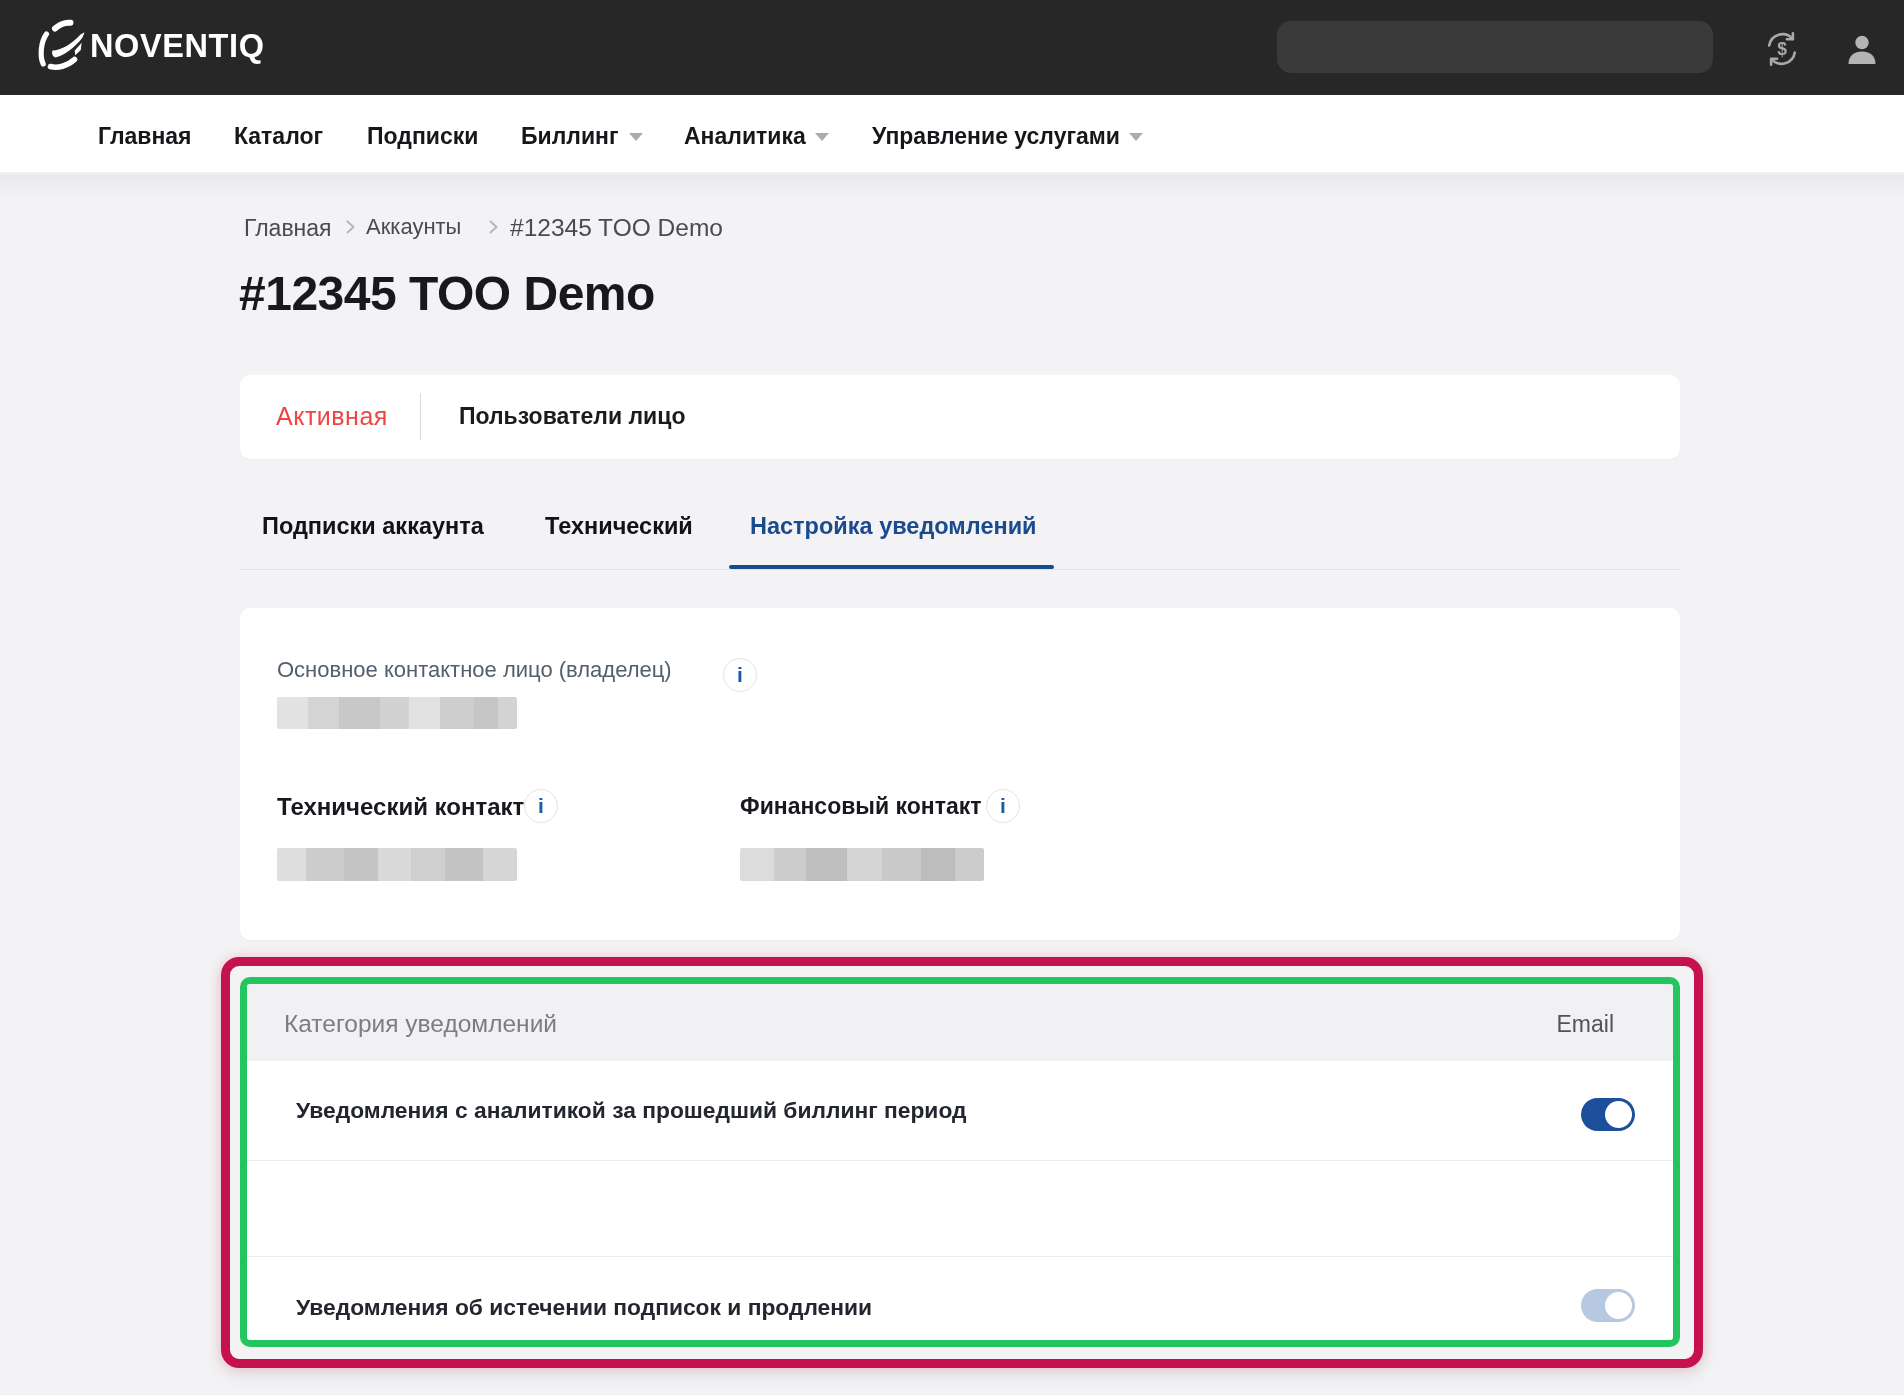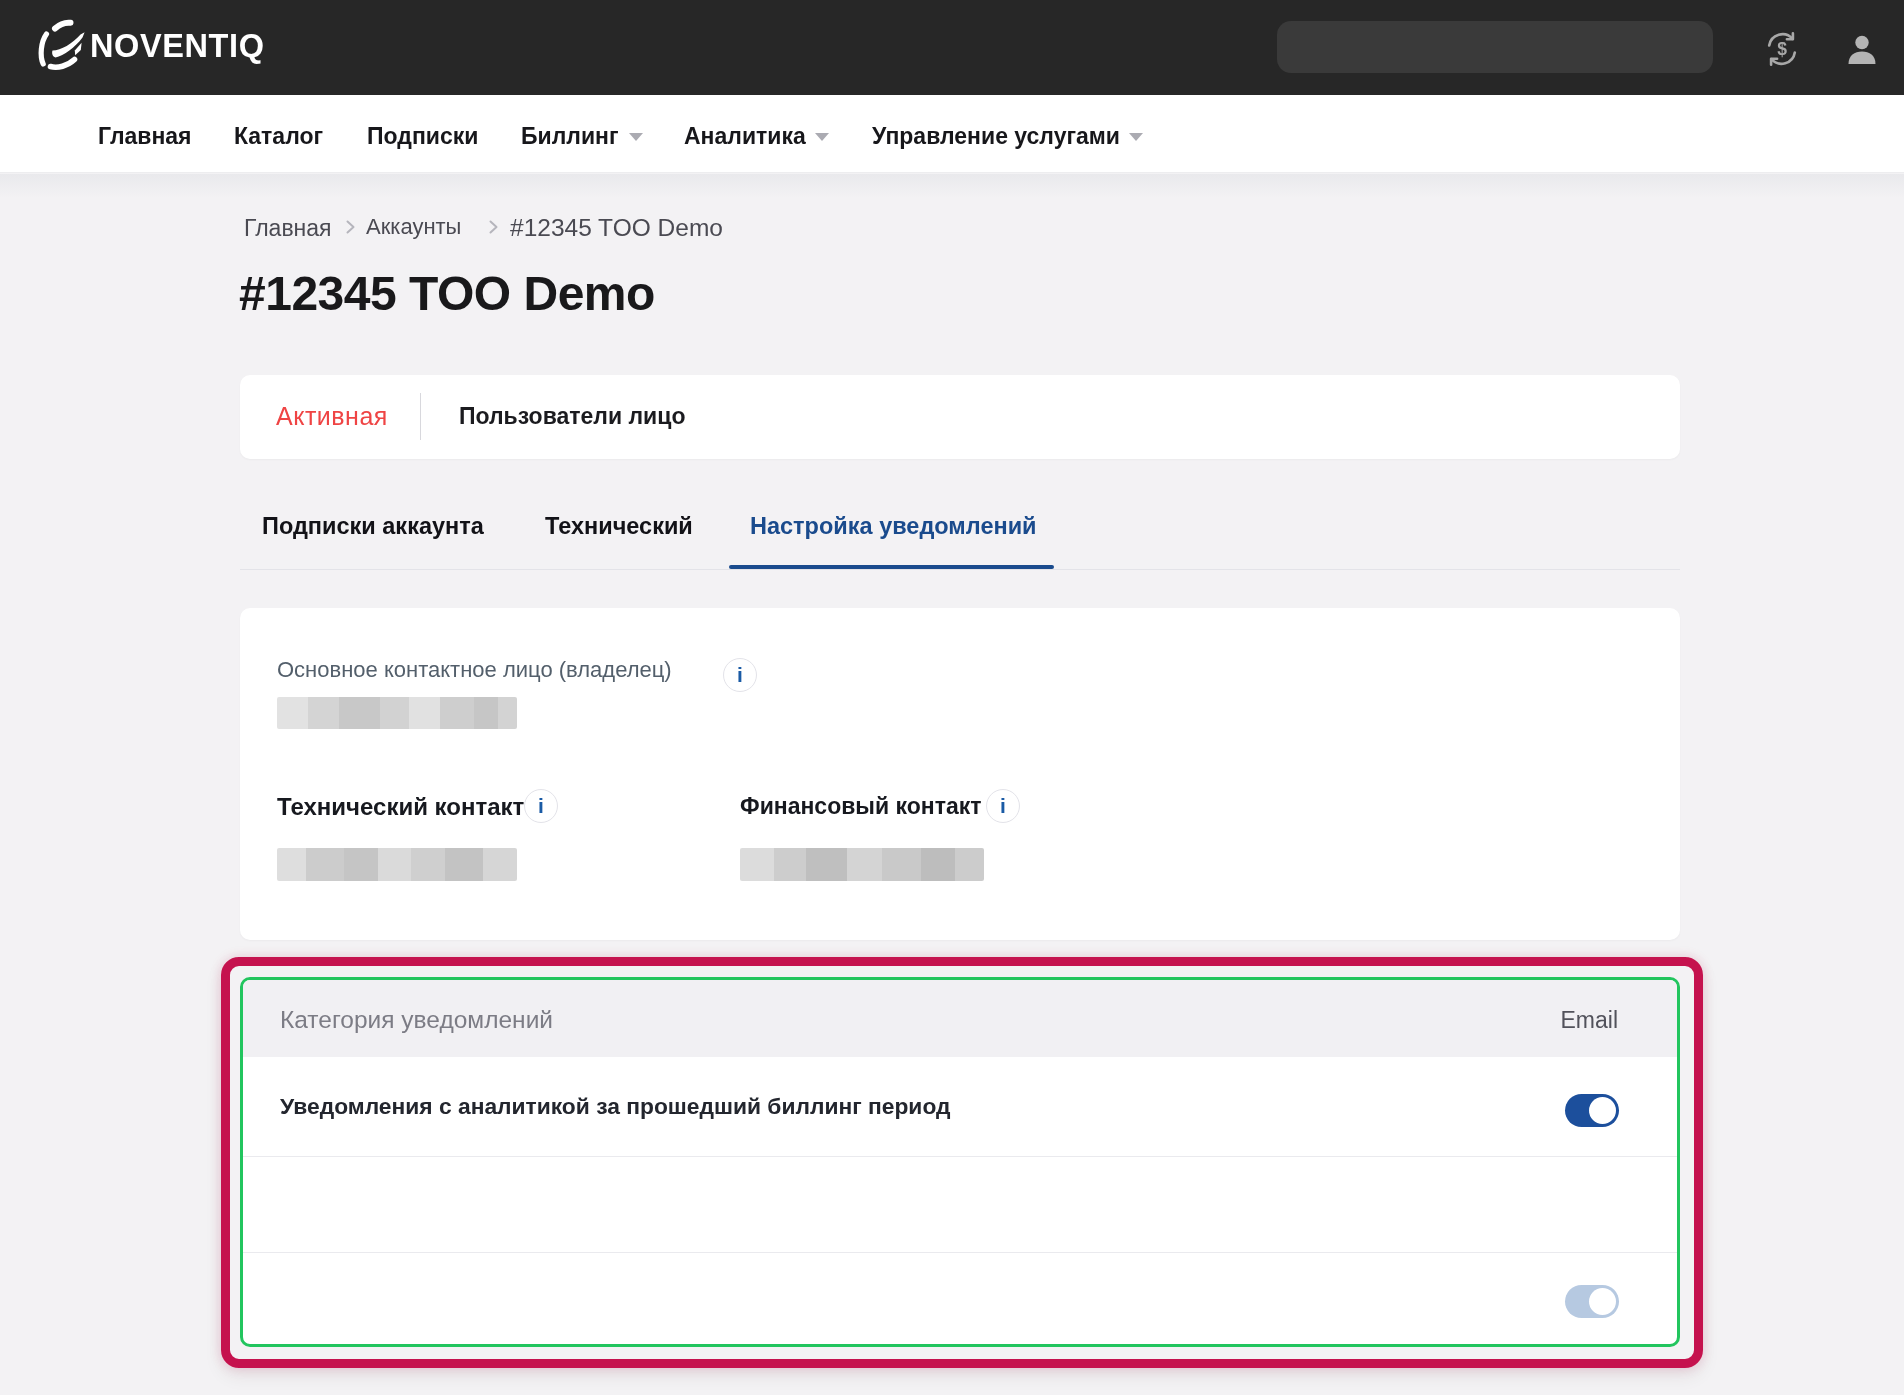--- a/index.html
+++ b/index.html
@@ -44,25 +44,25 @@
   .lblgray { position:absolute; font-size:23px; color:#535f6b; white-space:nowrap; }
   .lblbold { position:absolute; font-size:22px; font-weight:bold; color:#17191f; white-space:nowrap; }
   .info { position:absolute; width:34px; height:34px; border:1px solid #e3e3e9; border-radius:50%; background:#fff; color:#1a5ba5; font-size:21px; font-weight:bold; text-align:center; line-height:32px; }
   .blur { position:absolute; height:32px; border-radius:2px; }
   .b1 { background:linear-gradient(90deg,#e2e2e2 0 13%,#d4d4d4 13% 26%,#c8c8c8 26% 43%,#d2d2d2 43% 55%,#e1e1e1 55% 68%,#cecece 68% 82%,#c6c6c6 82% 92%,#d3d3d3 92% 100%); }
   .b2 { background:linear-gradient(90deg,#dedede 0 12%,#cccccc 12% 28%,#c5c5c5 28% 42%,#dadada 42% 56%,#cfcfcf 56% 70%,#c3c3c3 70% 86%,#d6d6d6 86% 100%); }
   .b3 { background:linear-gradient(90deg,#dcdcdc 0 14%,#cdcdcd 14% 27%,#bfbfbf 27% 44%,#d4d4d4 44% 58%,#c9c9c9 58% 74%,#bdbdbd 74% 88%,#cccccc 88% 100%); }
 
   
   #red { position:absolute; left:221px; top:957px; width:1482px; height:411px; border:9px solid #c5124e; border-radius:18px; box-shadow:0 0 12px rgba(197,18,78,0.18), 0 8px 18px rgba(60,20,40,0.08); }
-  #tcard { position:absolute; left:240px; top:977px; width:1440px; height:370px; background:#fff; border:3px solid #22c55e; border-radius:10px; overflow:hidden; }
+  #tcard { position:absolute; left:240px; top:977px; width:1440px; height:370px; background:#fff; border:7px solid #22c55e; border-radius:10px; overflow:hidden; }
   #thead { position:absolute; left:0; top:0; width:100%; height:77px; background:#f1f0f3; }
   #thead .t1 { position:absolute; left:37px; top:26px; font-size:24.5px; color:#7c7c85; }
   #thead .t2 { position:absolute; right:59px; top:27px; font-size:23px; color:#52525b; }
-  .trow { position:absolute; left:0; width:100%; }
+  .trow { position:absolute; left:12px; width:100%; }
   .trow .txt { position:absolute; left:37px; font-size:22.8px; font-weight:bold; color:#23262e; white-space:nowrap; }
   .sep { position:absolute; left:0; width:100%; height:1px; background:#eaeaee; }
   .tgl { position:absolute; left:1322px; width:54px; height:33px; border-radius:17px; }
   .tgl.on { background:#1c4f9c; }
   .tgl.off { background:#b6c9e1; }
   .tgl::after { content:""; position:absolute; right:3px; top:3px; width:27px; height:27px; border-radius:50%; background:#fff; }
 </style>
 </head>
 <body>
 <div id="page">
@@ -149,17 +149,18 @@
       <span class="t1">Категория уведомлений</span>
       <span class="t2">Email</span>
     </div>
     <div class="trow" style="top:77px; height:100px;">
       <span class="txt" style="top:36px;">Уведомления с аналитикой за прошедший биллинг период</span>
       <div class="tgl on" style="top:37px;"></div>
     </div>
     <div class="sep" style="top:176px;"></div>
     <div class="sep" style="top:272px;"></div>
     <div class="trow" style="top:274px; height:95px;">
+      <span class="txt" style="top:35.5px;">Уведомления об истечении подписок и продлении</span>
       <div class="tgl off" style="top:31px;"></div>
     </div>
   </div>
 
 </div>
 
 </body></html>

